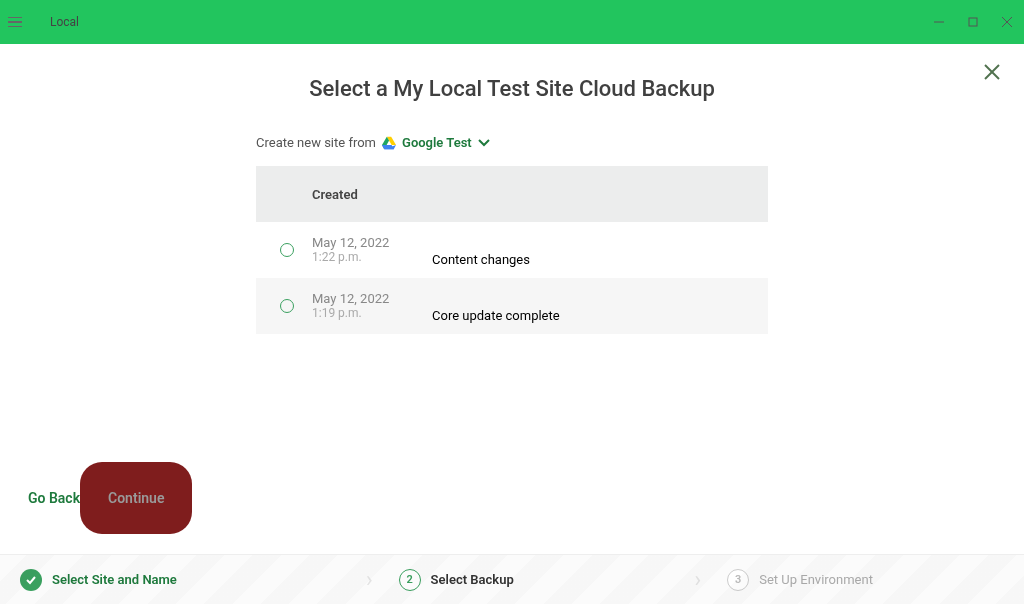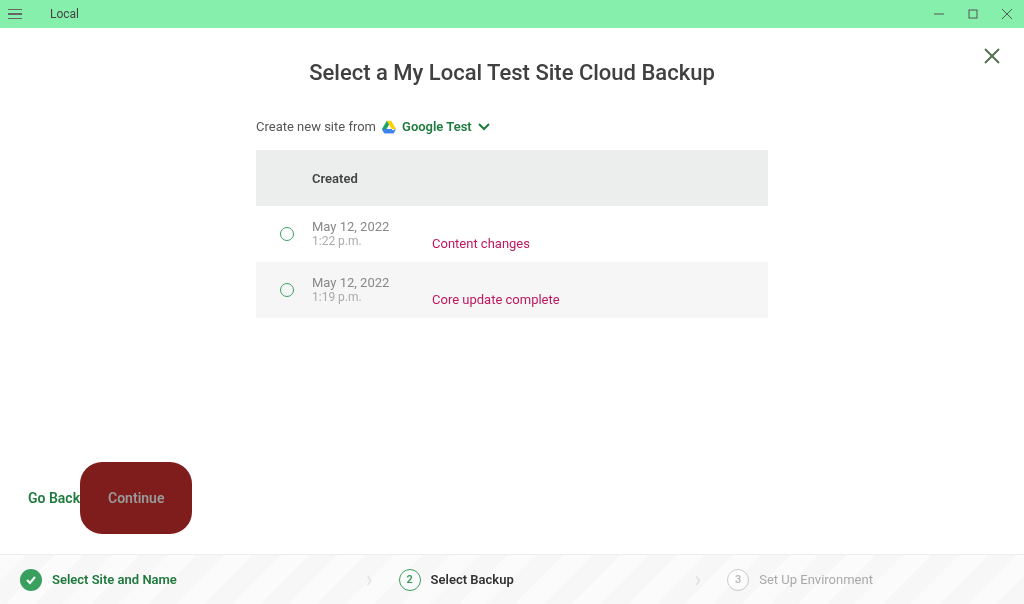--- a/index.html
+++ b/index.html
@@ -1,19 +1,19 @@
 <!DOCTYPE html>
 <html><head>
   <meta charset="utf-8">
   <style>
     * { box-sizing: border-box; margin: 0; padding: 0; font-family: -apple-system, BlinkMacSystemFont, "Segoe UI", Roboto, sans-serif; }
     body { width: 1024px; height: 604px; background: #fff; overflow: hidden; display: flex; flex-direction: column; }
 
     
-    .titlebar { height: 28px; background: #86efac; display: flex; align-items: center; padding: 0 8px; position: relative; }
+    .titlebar { height: 44px; background: #22c55e; display: flex; align-items: center; padding: 0 8px; position: relative; }
     .titlebar .hamburger { width: 18px; height: 18px; display: flex; flex-direction: column; justify-content: center; gap: 3px; cursor: pointer; margin-right: 24px; }
     .titlebar .hamburger span { display: block; height: 1.5px; background: #666; width: 14px; }
     .titlebar .title { font-size: 12px; color: #444; }
     .titlebar .win-controls { position: absolute; right: 0; top: 0; height: 100%; display: flex; align-items: center; }
     .titlebar .win-controls .wc { width: 34px; height: 28px; display: flex; align-items: center; justify-content: center; cursor: pointer; color: #555; }
     .titlebar .win-controls .wc svg { width: 10px; height: 10px; }
 
     
     .content { flex: 1; position: relative; padding-top: 24px; }
     .close-x { position: absolute; top: 18px; right: 22px; cursor: pointer; color: #3a7a3a; }
@@ -30,21 +30,21 @@
     .table-header { background: #eceded; display: flex; align-items: center; height: 56px; padding-left: 56px; font-size: 13px; font-weight: 600; color: #444; }
     .col-created { width: 120px; }
     .col-desc { flex: 1; }
 
     .row { display: flex; align-items: center; height: 56px; padding-left: 24px; border-bottom: 1px solid transparent; }
     .row.alt { background: #f6f6f6; }
     .radio { width: 14px; height: 14px; border: 1.5px solid #3aa05f; border-radius: 50%; margin-right: 18px; flex-shrink: 0; cursor: pointer; }
     .created-cell { width: 120px; }
     .created-cell .date { font-size: 13px; color: #888; }
     .created-cell .time { font-size: 12px; color: #aaa; }
-    .desc-cell { font-size: 13px; color: #be185d; margin-top: 20px; }
+    .desc-cell { font-size: 13px; color: #000000; margin-top: 20px; }
 
     
     .footer-actions { display: flex; justify-content: flex-start; align-items: center; padding: 0 28px 20px 28px; }
     .go-back { color: #1e7a3d; font-weight: 600; font-size: 14px; cursor: pointer; }
     .continue-btn { background: #7f1d1d; color: #9a9a9a; font-weight: 600; font-size: 14px; border: none; border-radius: 22px; padding: 28px 28px; cursor: pointer; }
 
     
     .stepper { height: 50px; background: #fbfbfb; border-top: 1px solid #eee; display: flex; align-items: center; position: relative; }
     .stepper::before { content: ""; position: absolute; inset: 0; background: repeating-linear-gradient(-45deg, rgba(0,0,0,0.015) 0 20px, transparent 20px 40px); pointer-events: none; }
     .step { display: flex; align-items: center; gap: 10px; padding-left: 20px; font-size: 13px; }

